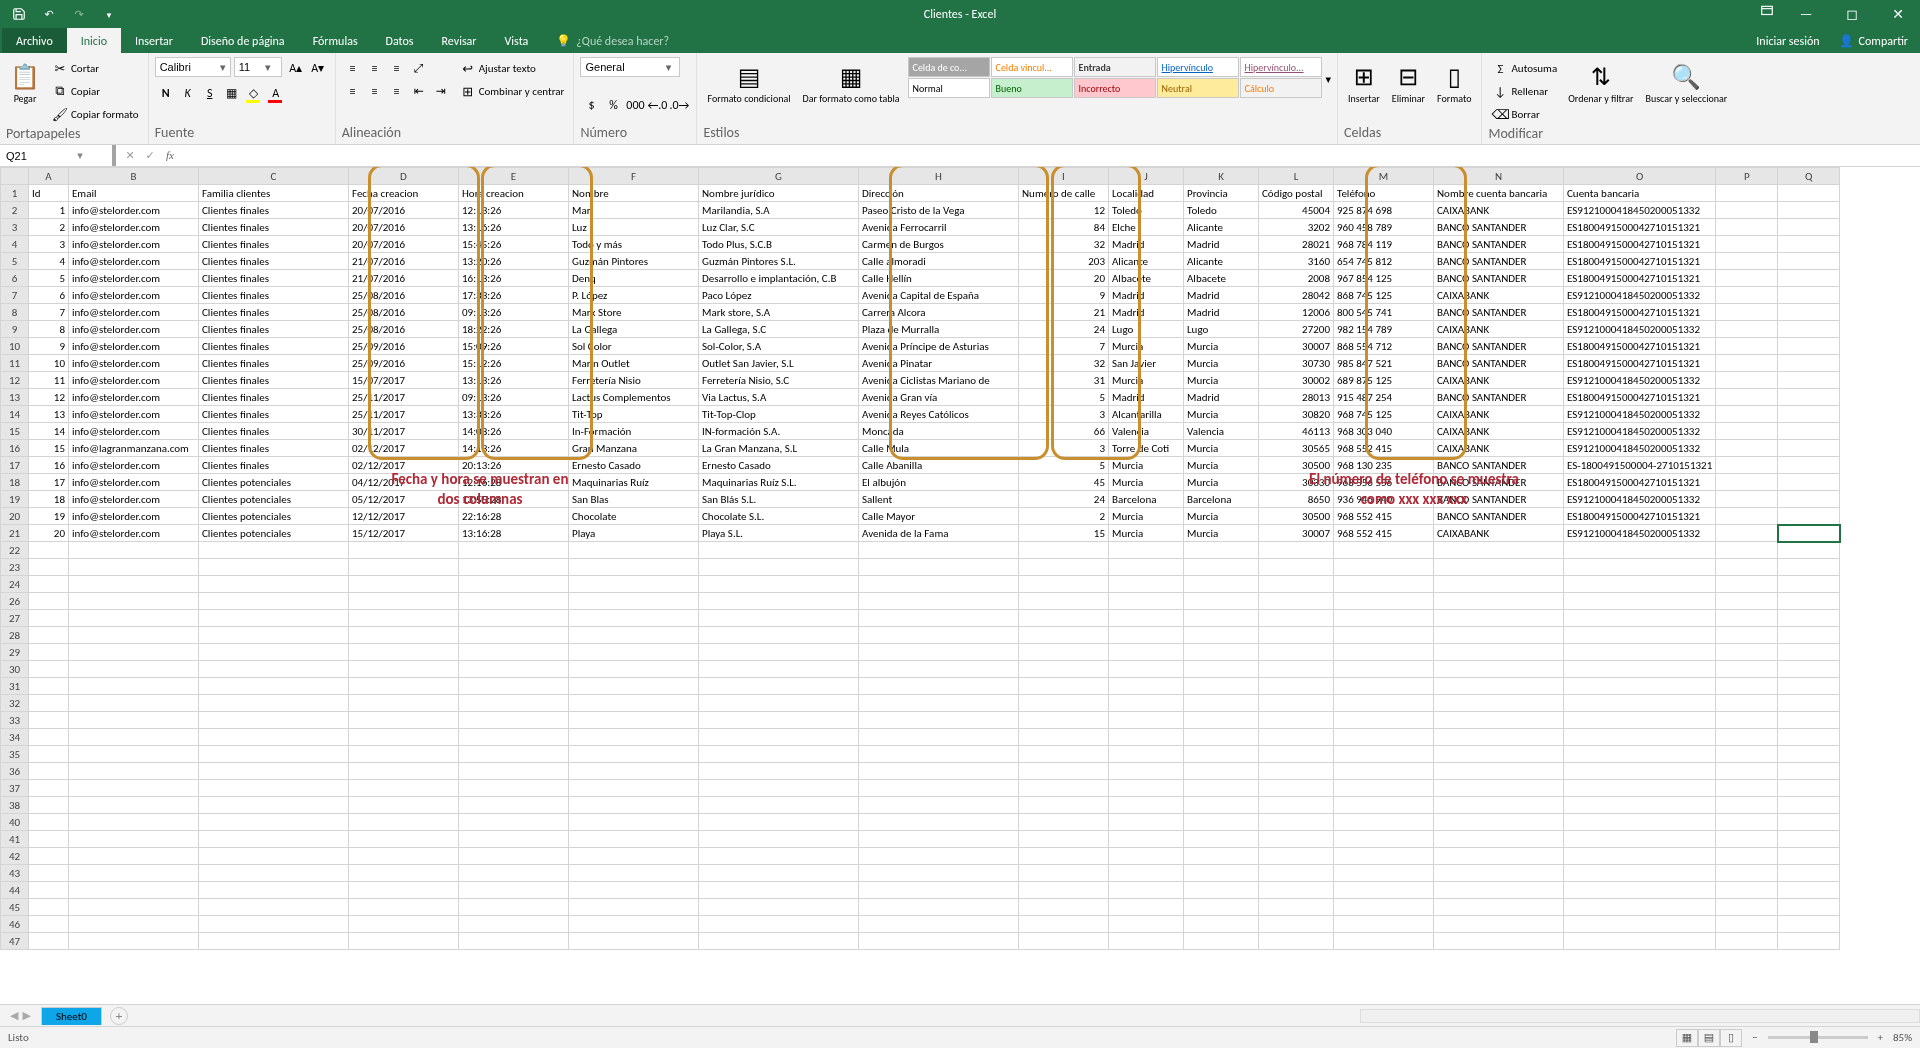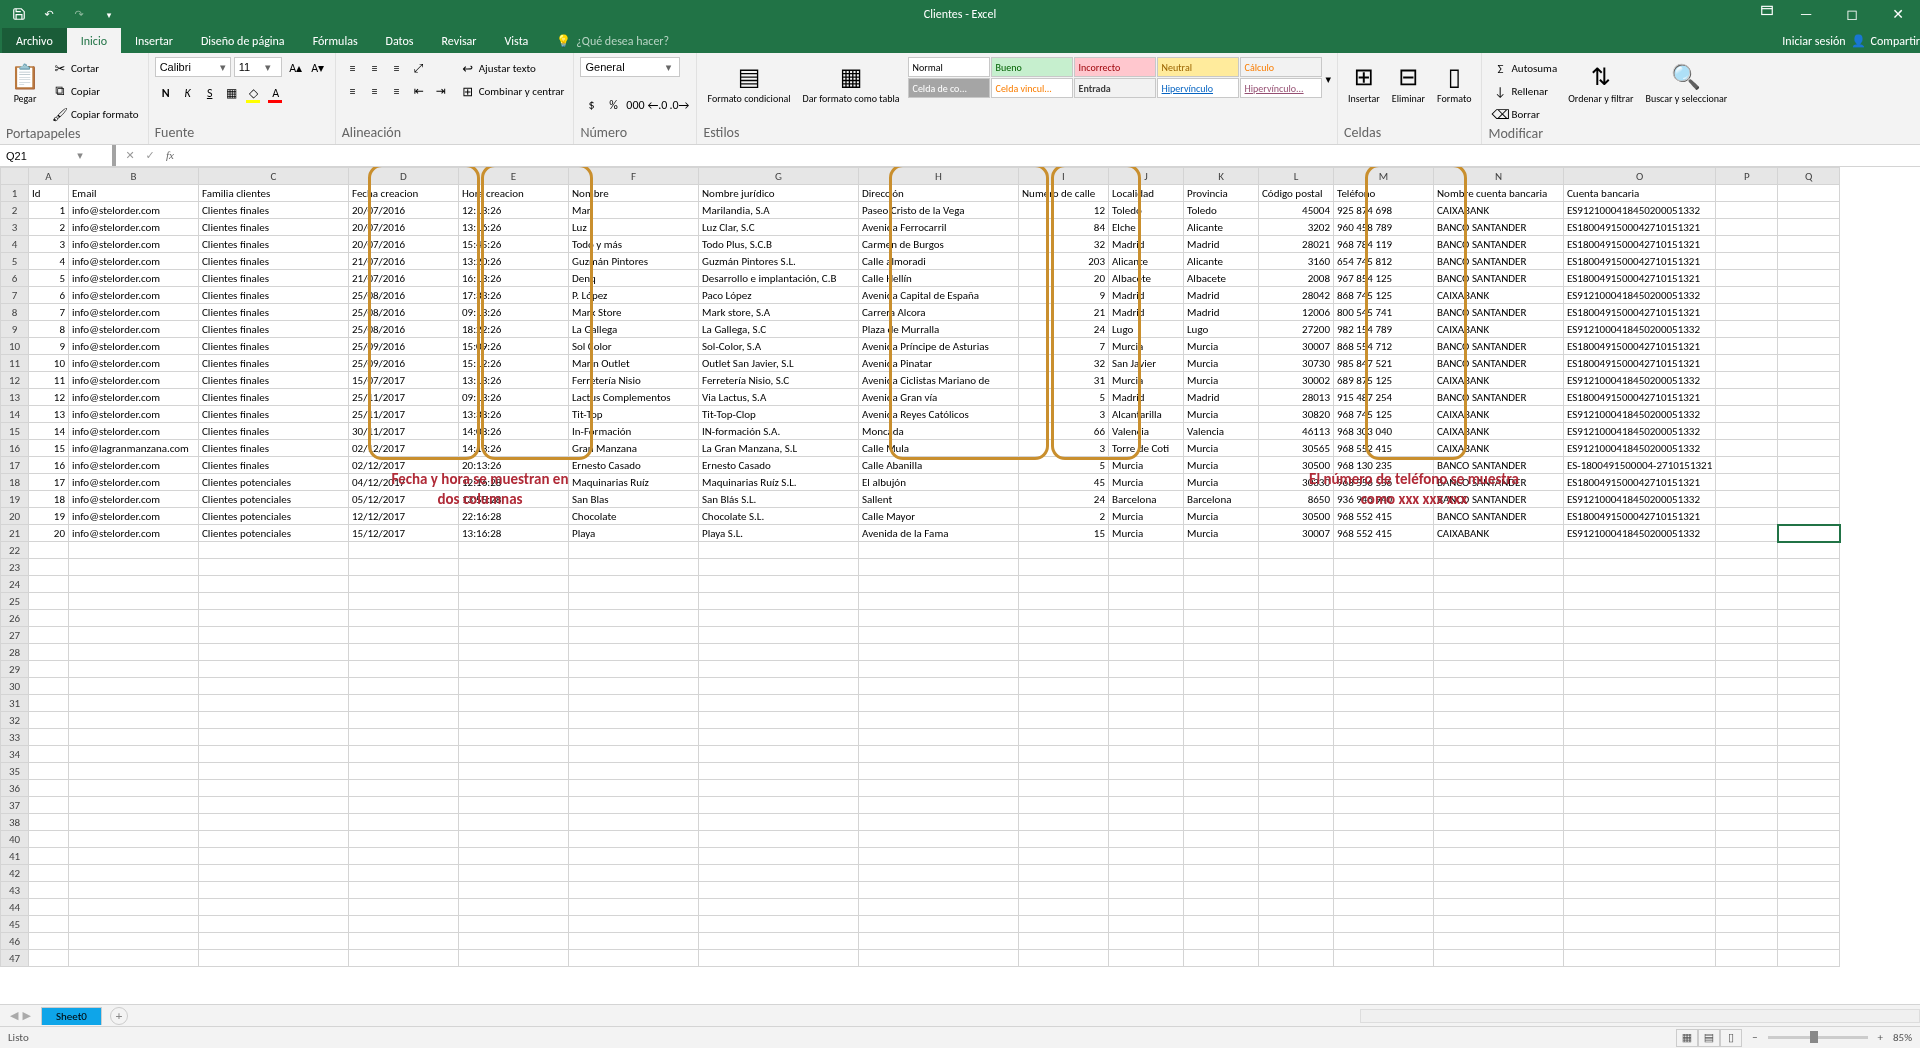--- a/index.html
+++ b/index.html
@@ -11,21 +11,21 @@
 .titlebar .qat-btn { width: 22px; height: 22px; display: flex; align-items: center; justify-content: center; cursor: pointer; }
 .titlebar .title { position: absolute; left: 50%; transform: translateX(-50%); font-size: 12px; }
 .titlebar .win-controls { margin-left: auto; display: flex; gap: 2px; }
 .titlebar .win-btn { width: 44px; height: 28px; display: flex; align-items: center; justify-content: center; cursor: pointer; font-size: 14px; }
 
 
 .ribbon-tabs { background: #217346; height: 25px; display: flex; align-items: stretch; padding-left: 2px; }
 .ribbon-tab { padding: 0 14px; color: #fff; font-size: 12px; display: flex; align-items: center; cursor: pointer; }
 .ribbon-tab.file { background: #1a5c38; }
 .ribbon-tab.active { background: #f3f3f3; color: #217346; }
-.ribbon-right { margin-left: auto; display: flex; align-items: center; gap: 6px; color: #fff; font-size: 12px; }
+.ribbon-right { margin-left: auto; display: flex; align-items: center; gap: 20px; padding-right: 12px; color: #fff; font-size: 12px; }
 .ribbon-right .share { display: flex; align-items: center; gap: 4px; }
 
 
 .ribbon { background: #f3f3f3; height: 92px; border-bottom: 1px solid #d4d4d4; display: flex; }
 .ribbon-group { border-right: 1px solid #e1e1e1; padding: 2px 6px; display: flex; flex-direction: column; }
 .ribbon-group-body { flex: 1; display: flex; align-items: flex-start; gap: 4px; padding-top: 2px; }
 .ribbon-group-label { font-size: 14px; color: #666; padding-bottom: 1px; }
 .rbtn { display: flex; flex-direction: column; align-items: center; justify-content: center; padding: 2px 4px; cursor: pointer; border-radius: 2px; min-width: 38px; }
 .rbtn .ic { font-size: 24px; height: 34px; display: flex; align-items: center; }
 .rbtn .lbl { font-size: 10px; text-align: center; line-height: 1.1; }
@@ -249,32 +249,32 @@
       <div class="rbtn">
           <span class="ic">▤</span>
           <span class="lbl">Formato condicional</span>
         </div>
       <div class="rbtn">
           <span class="ic">▦</span>
           <span class="lbl">Dar formato como tabla</span>
         </div>
       <div class="rcol" style="gap:1px">
         <div style="display:flex;gap:1px">
+          <span class="stylebox check">Celda de co...</span>
+          <span class="stylebox linked">Celda vincul...</span>
+          <span class="stylebox output">Entrada</span>
+          <span class="stylebox hyper">Hipervínculo</span>
+          <span class="stylebox hyperf">Hipervínculo...</span>
+        </div>
+        <div style="display:flex;gap:1px">
           <span class="stylebox">Normal</span>
           <span class="stylebox good">Bueno</span>
           <span class="stylebox bad">Incorrecto</span>
           <span class="stylebox neutral">Neutral</span>
           <span class="stylebox calc">Cálculo</span>
-        </div>
-        <div style="display:flex;gap:1px">
-          <span class="stylebox check">Celda de co...</span>
-          <span class="stylebox linked">Celda vincul...</span>
-          <span class="stylebox output">Entrada</span>
-          <span class="stylebox hyper">Hipervínculo</span>
-          <span class="stylebox hyperf">Hipervínculo...</span>
         </div>
       </div>
       <div class="rcol" style="justify-content:center">
           <span class="mini" style="height:44px;display:flex;align-items:center">▾</span>
         </div>
     </div>
     <div class="ribbon-group-label">Estilos</div>
   </div>
 
   <div class="ribbon-group">
@@ -854,40 +854,20 @@
           <td class=""></td>
           <td class=""></td>
           <td class=""></td>
           <td class=""></td>
           <td class=""></td>
           <td class=""></td>
           <td class=""></td>
           <td class=""></td>
         </tr>
         <tr>
-          <th class="rowh">25</th>
-          <td class=""></td>
-          <td class=""></td>
-          <td class=""></td>
-          <td class=""></td>
-          <td class=""></td>
-          <td class=""></td>
-          <td class=""></td>
-          <td class=""></td>
-          <td class=""></td>
-          <td class=""></td>
-          <td class=""></td>
-          <td class=""></td>
-          <td class=""></td>
-          <td class=""></td>
-          <td class=""></td>
-          <td class=""></td>
-          <td class=""></td>
-        </tr>
-        <tr>
           <th class="rowh">26</th>
           <td class=""></td>
           <td class=""></td>
           <td class=""></td>
           <td class=""></td>
           <td class=""></td>
           <td class=""></td>
           <td class=""></td>
           <td class=""></td>
           <td class=""></td>

